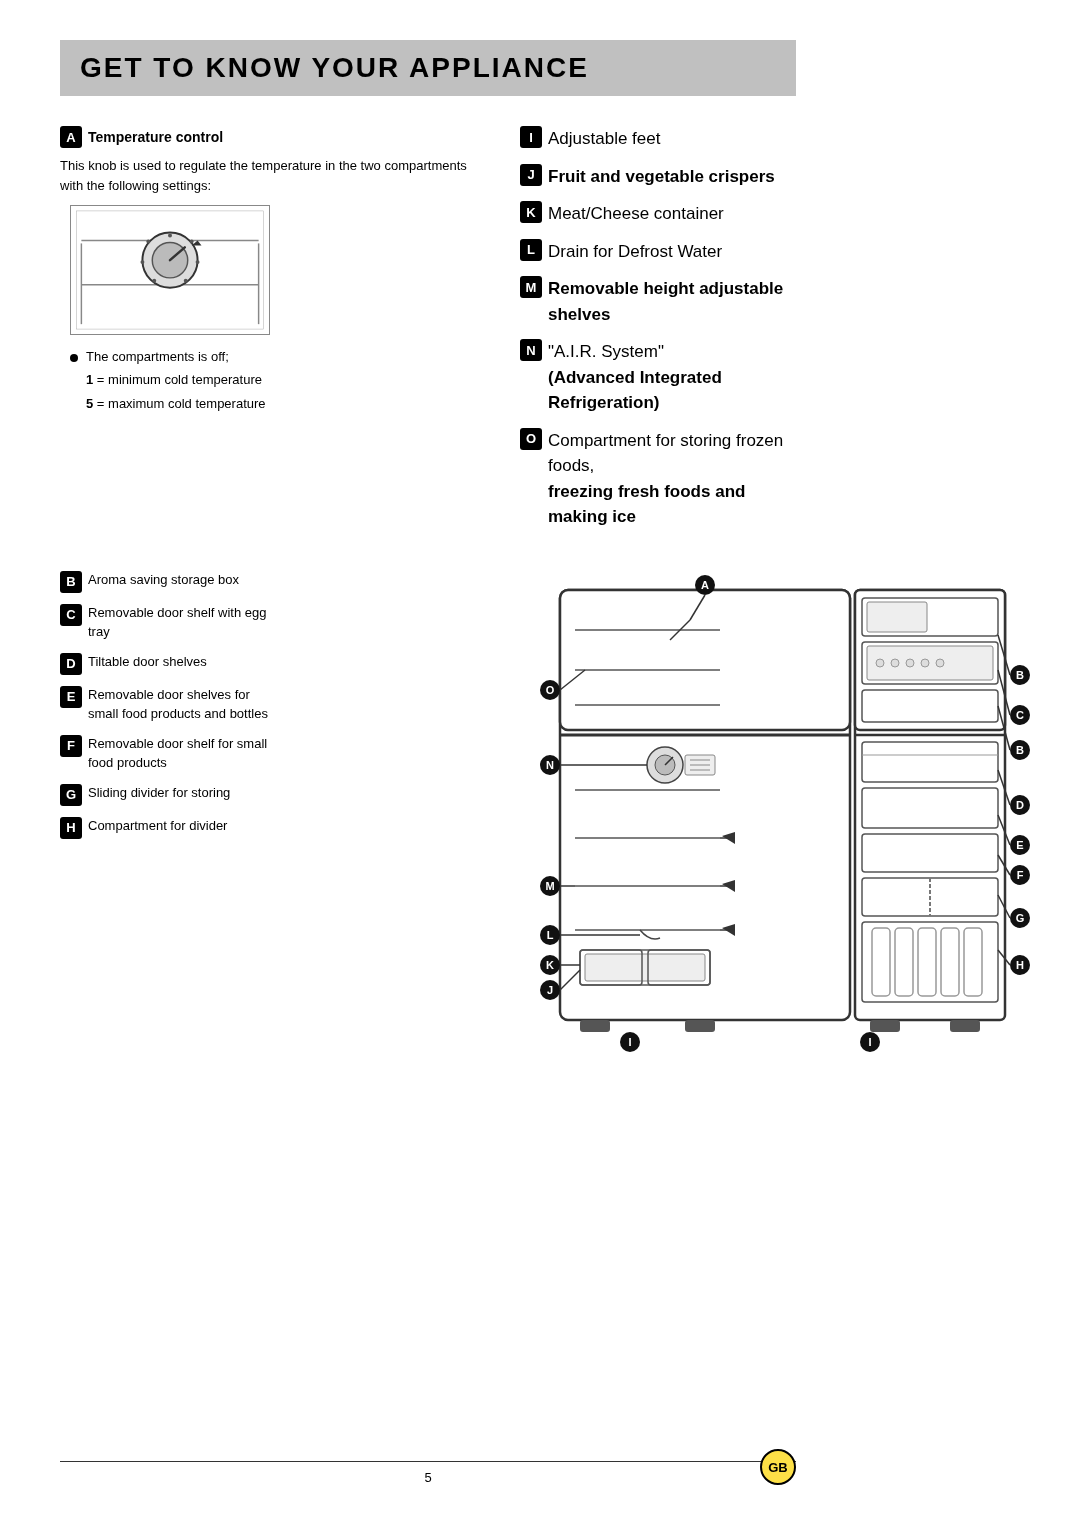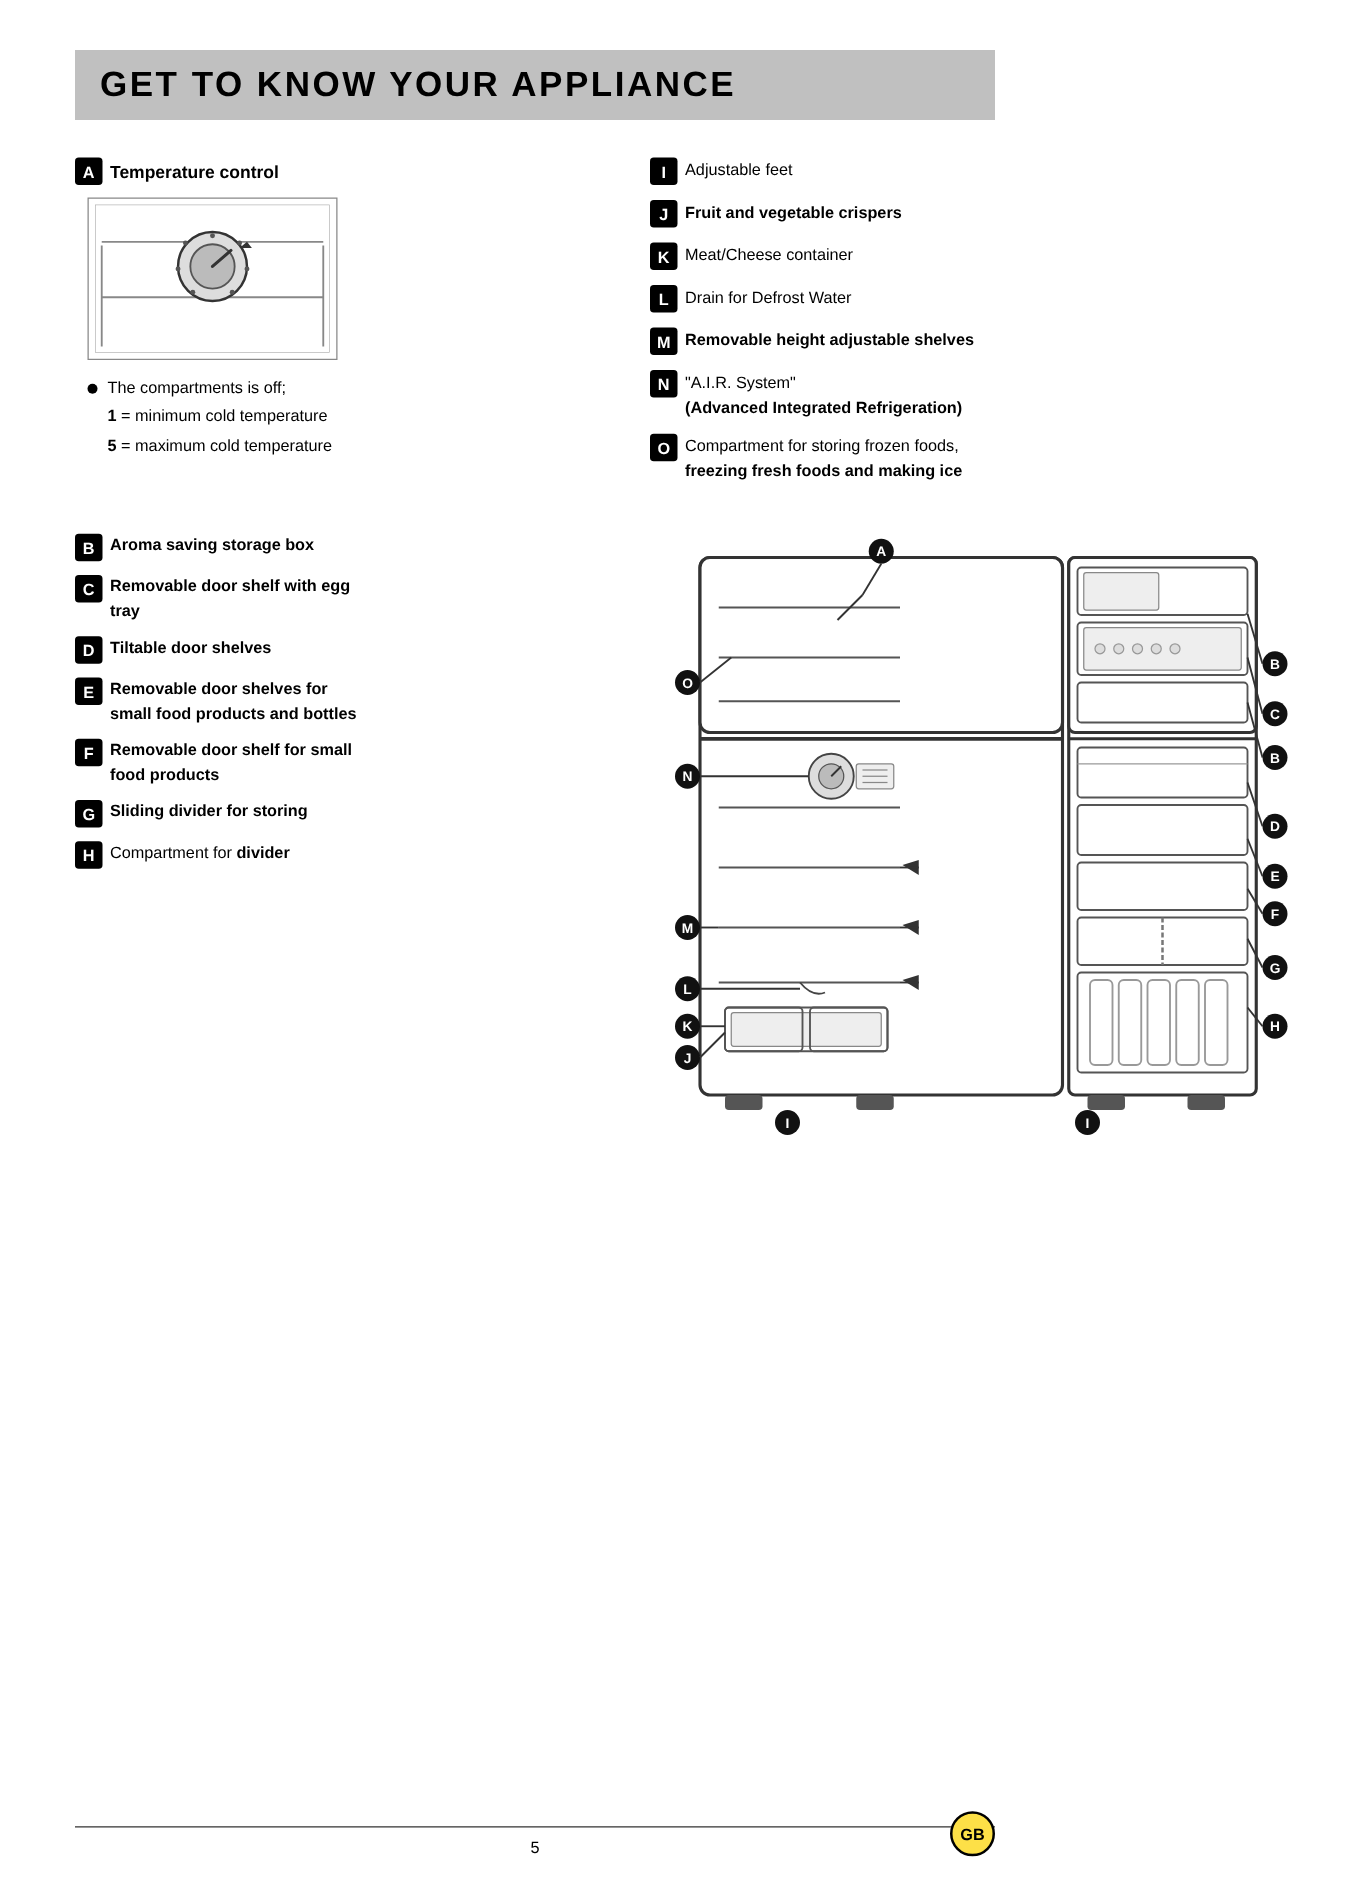--- a/index.html
+++ b/index.html
@@ -137,36 +137,36 @@
       margin-top: 1px;
     }
 
     .feature-item p {
       font-size: 13px;
       line-height: 1.5;
       flex: 1;
     }
 
     .feature-item p strong {
-      font-weight: bold;
+      font-weight: normal;
     }
 
     
     .right-items {
       margin-bottom: 20px;
     }
 
     .right-item {
       display: flex;
       align-items: flex-start;
       margin-bottom: 12px;
     }
 
     .right-item p {
-      font-size: 13px;
+      font-size: 17px;
       line-height: 1.5;
     }
 
     .right-item p strong {
       font-weight: bold;
     }
 
     .left-features {
       width: 380px;
       flex-shrink: 0;
@@ -190,20 +190,21 @@
   </div>
 
   <div class="content-area">
 
     <div class="left-col">
       <div class="section-a">
         <div class="section-header">
           <span class="label-badge">A</span>
           <span class="title">Temperature control</span>
         </div>
+        <p>This knob is used to regulate the temperature in the two compartments with the following settings:</p>
 
         <div class="knob-image">
           <svg class="knob-svg" viewBox="0 0 200 130" xmlns="http://www.w3.org/2000/svg">
 
             <rect x="5" y="5" width="190" height="120" fill="none" stroke="#aaa" stroke-width="0.5"></rect>
 
             <line x1="10" y1="35" x2="190" y2="35" stroke="#888" stroke-width="1.5"></line>
 
             <line x1="10" y1="38" x2="10" y2="120" stroke="#888" stroke-width="1.5"></line>
             <line x1="190" y1="38" x2="190" y2="120" stroke="#888" stroke-width="1.5"></line>

